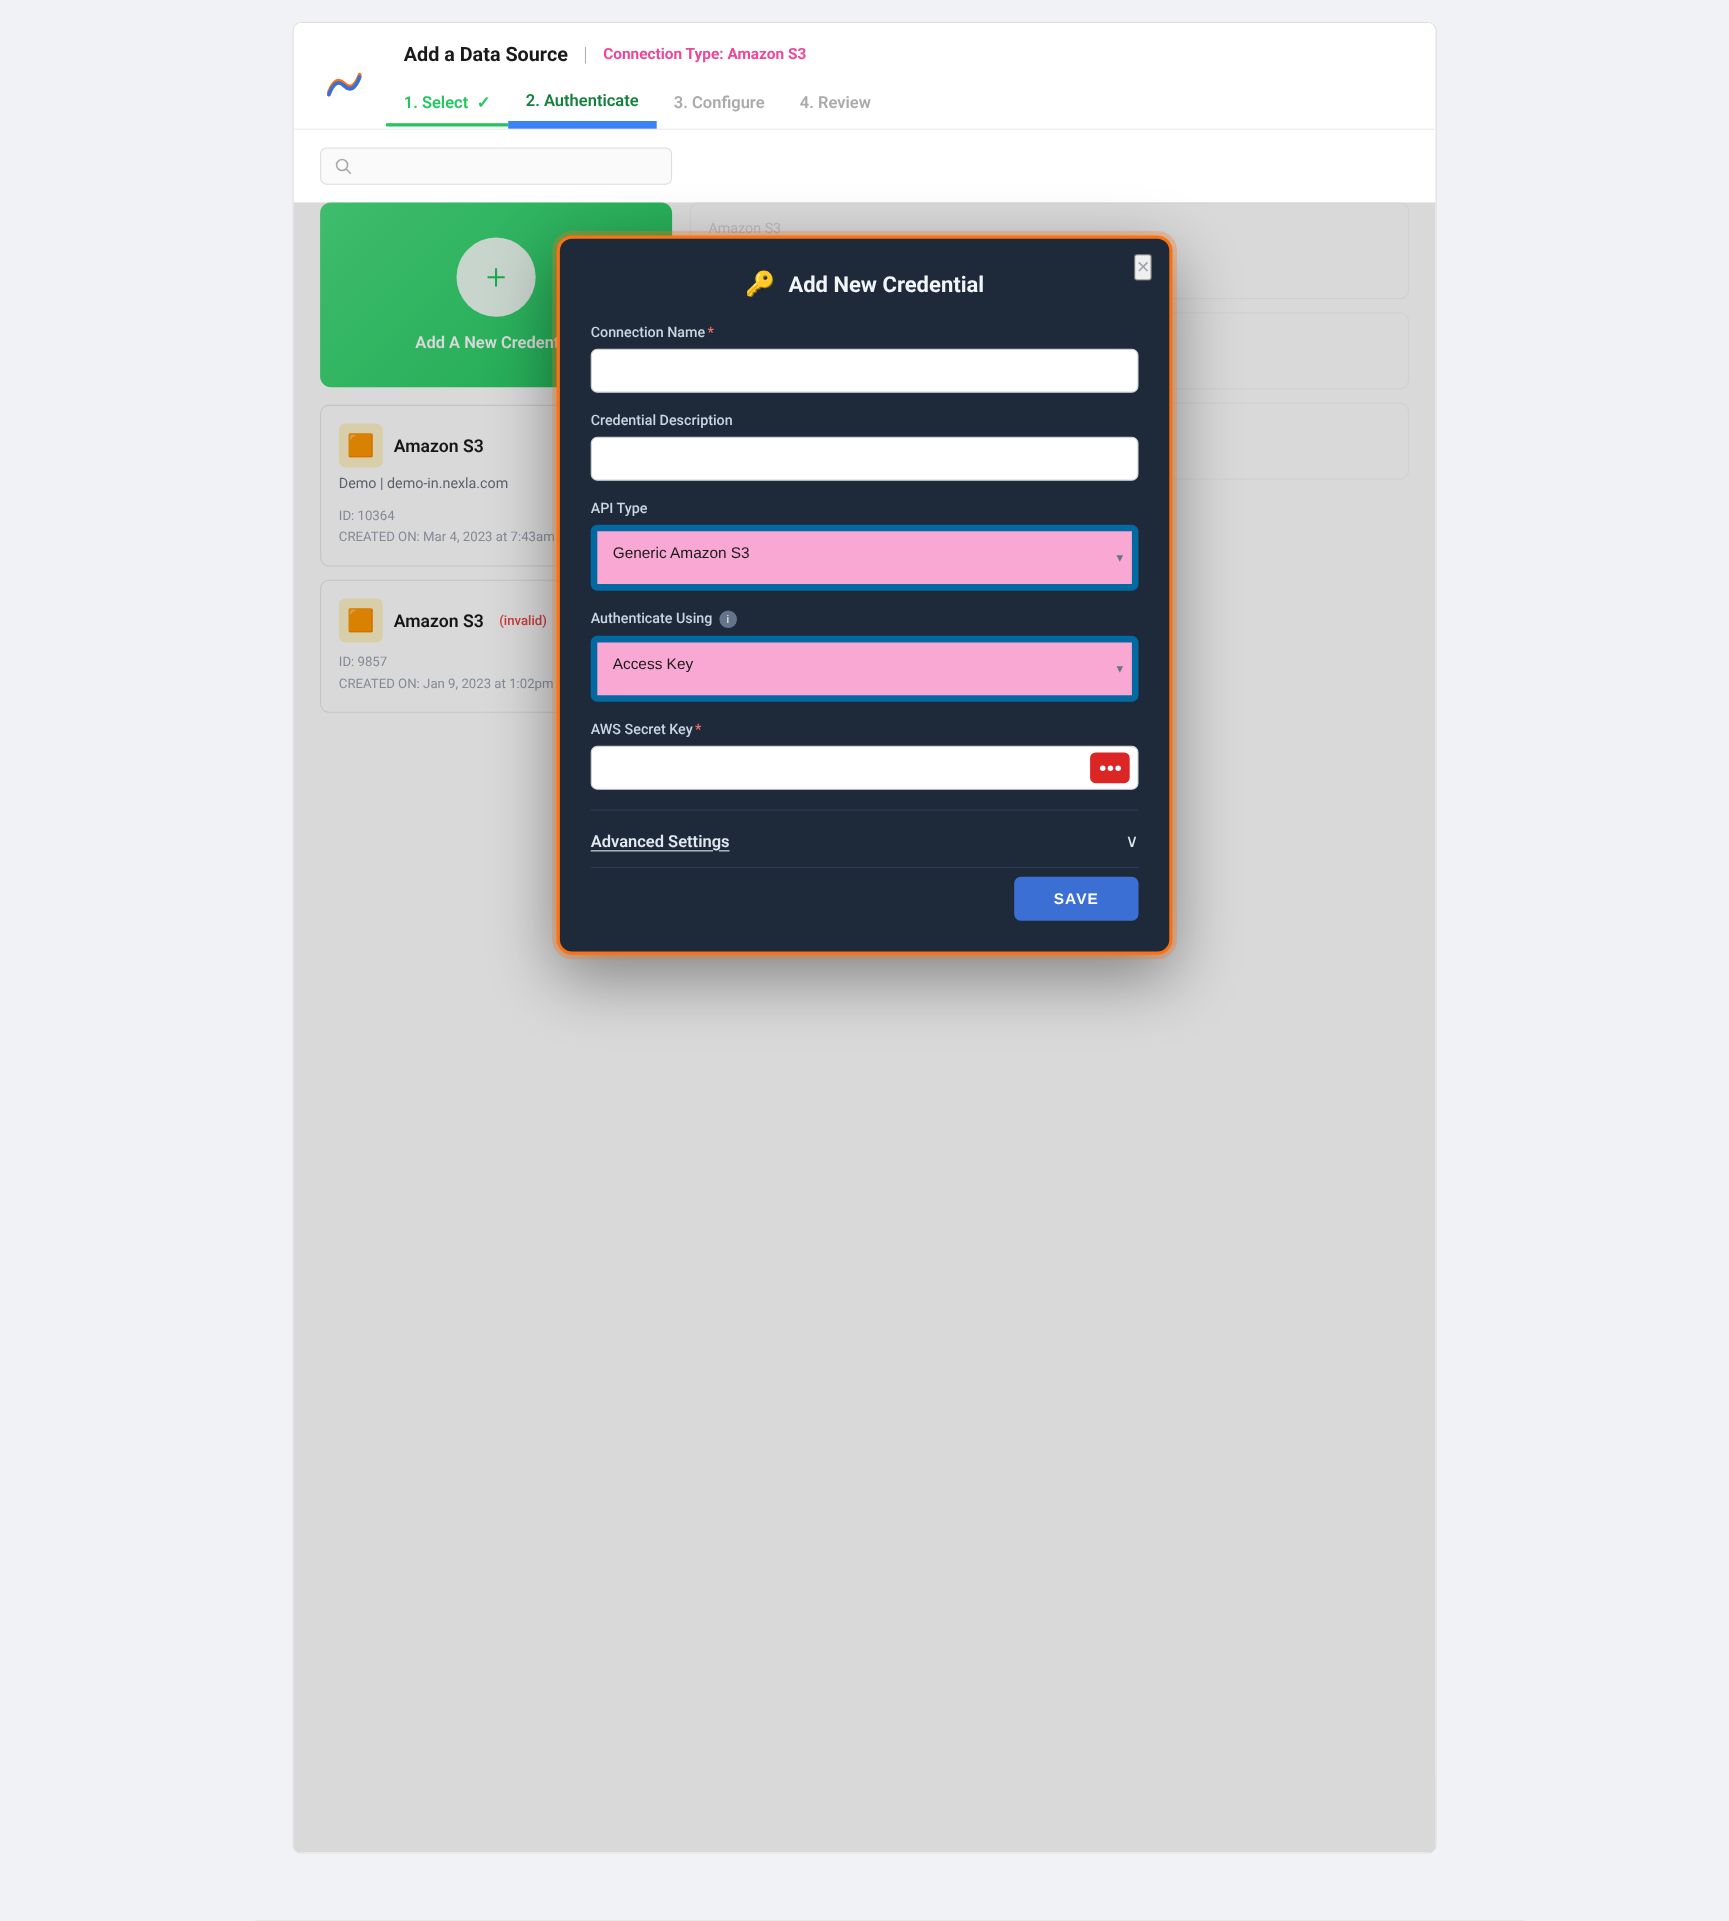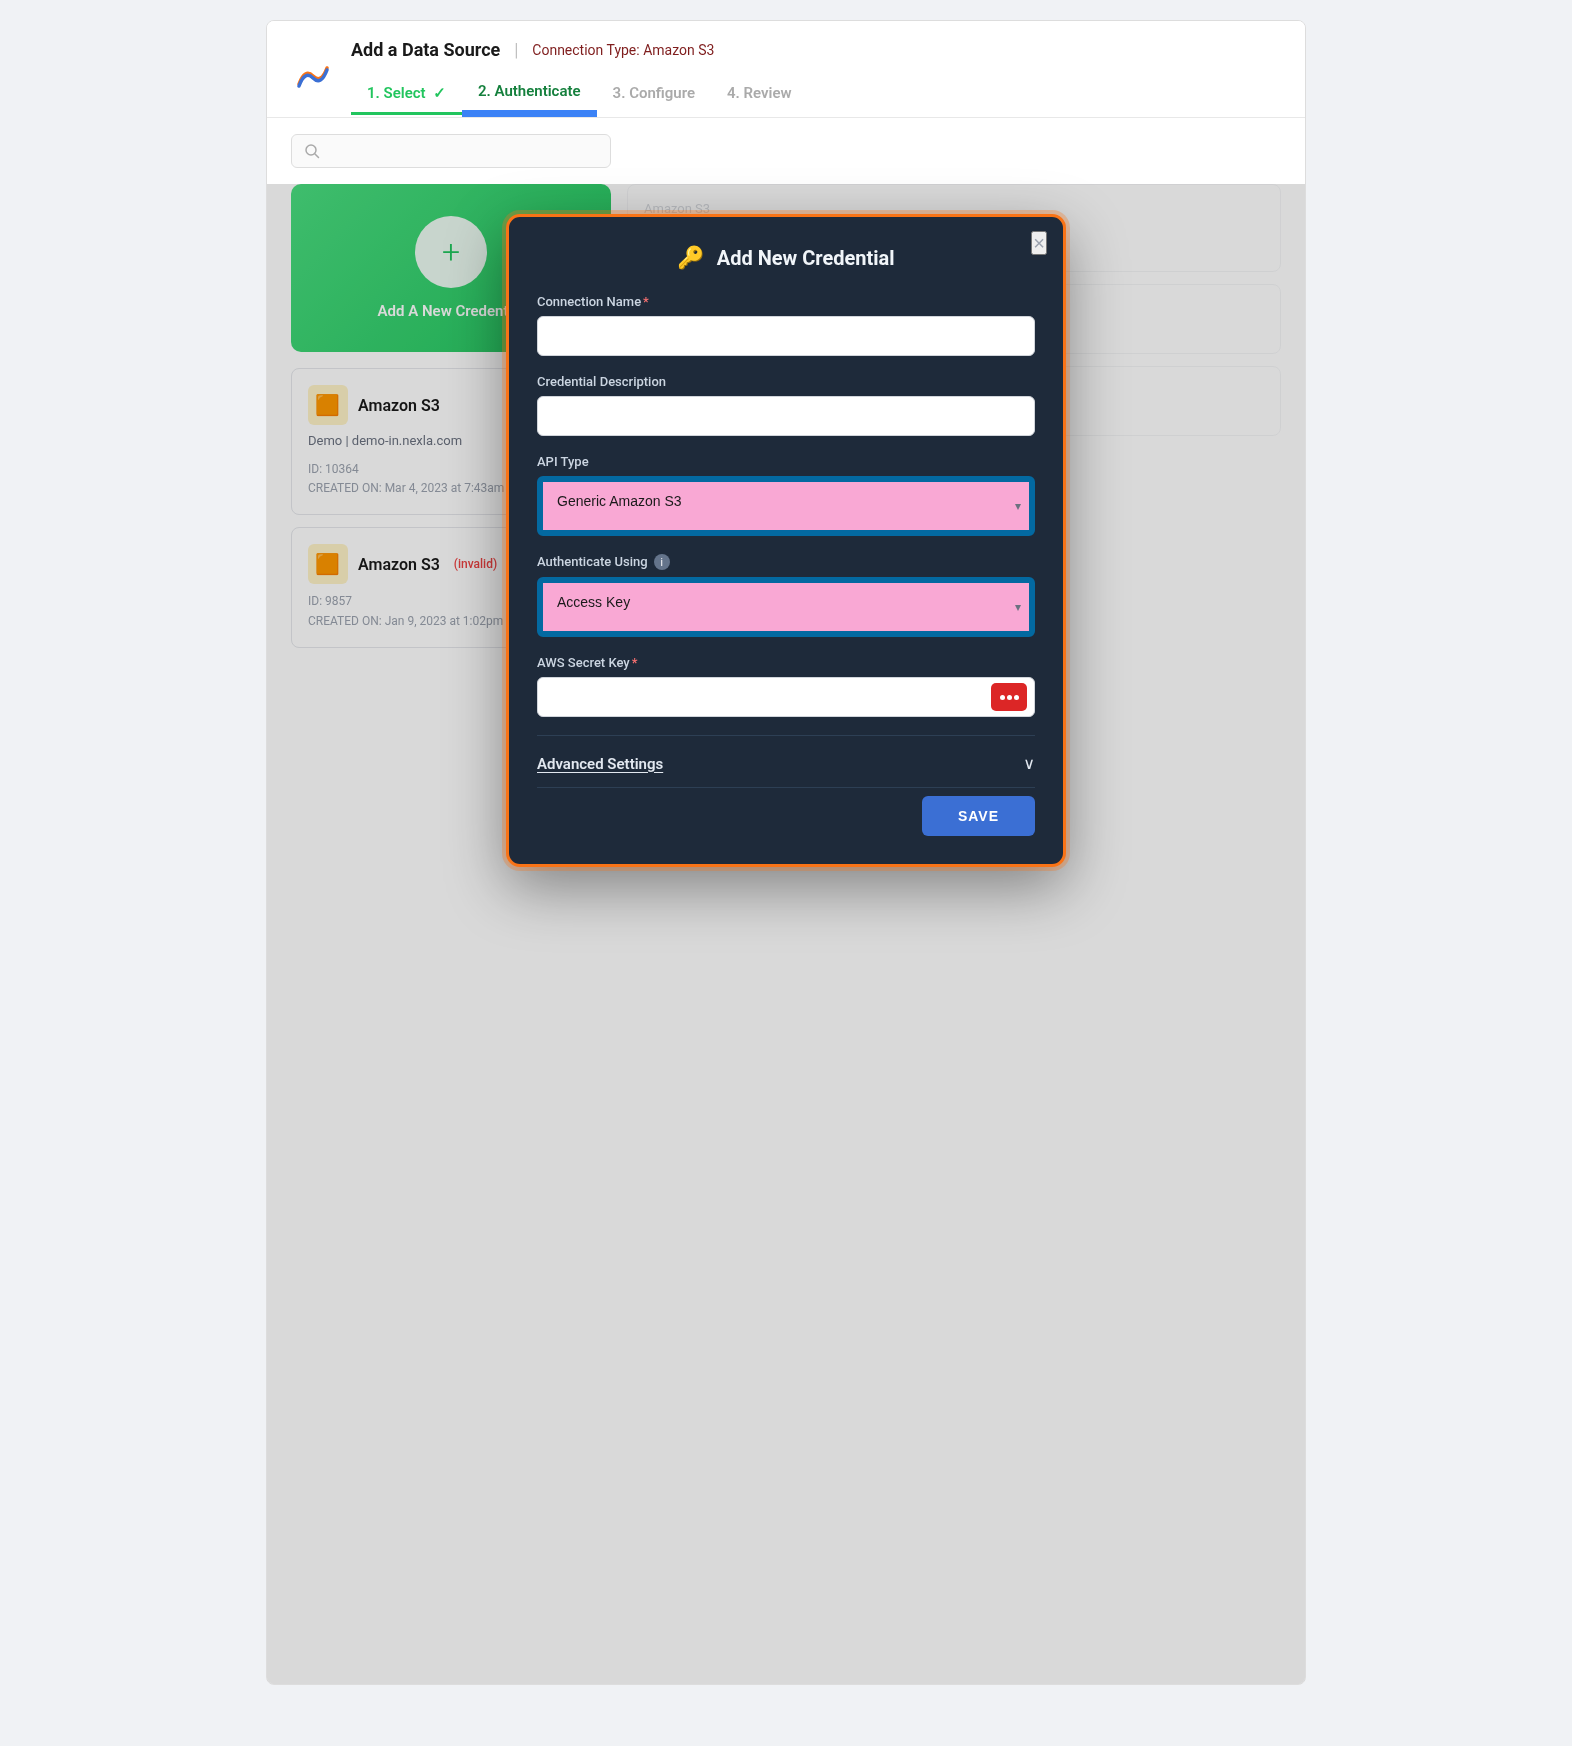--- a/index.html
+++ b/index.html
@@ -44,26 +44,27 @@
       flex-direction: column;
     }
 
     .header-title {
       font-size: 18px;
       font-weight: 700;
       color: #1a1a1a;
       display: flex;
       align-items: center;
       gap: 8px;
+      margin-left: 16px;
     }
 
     .header-subtitle {
       font-size: 14px;
-      color: #7f1d1d;
-      font-weight: 400;
+      color: #ec4899;
+      font-weight: 700;
     }
 
     .header-pipe {
       color: #aaa;
       font-weight: 300;
       margin: 0 6px;
     }
 
     .steps-nav {
       display: flex;

